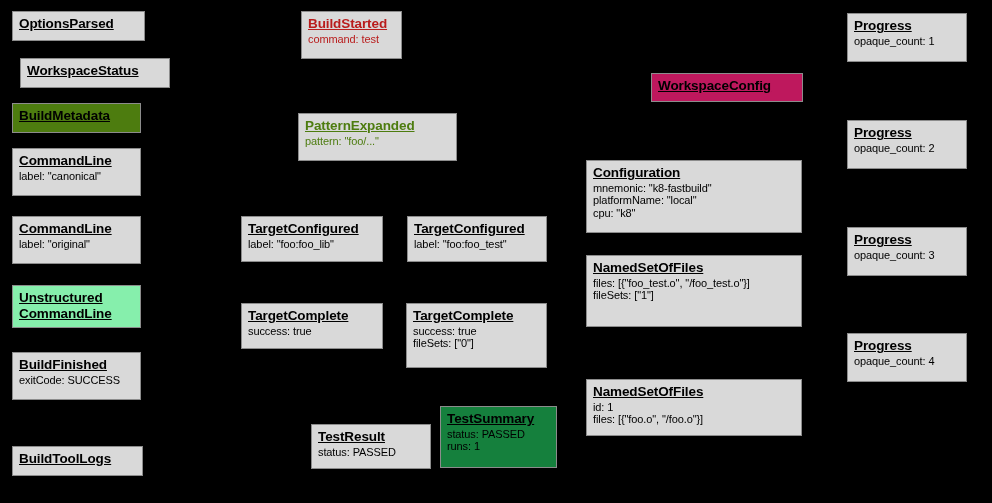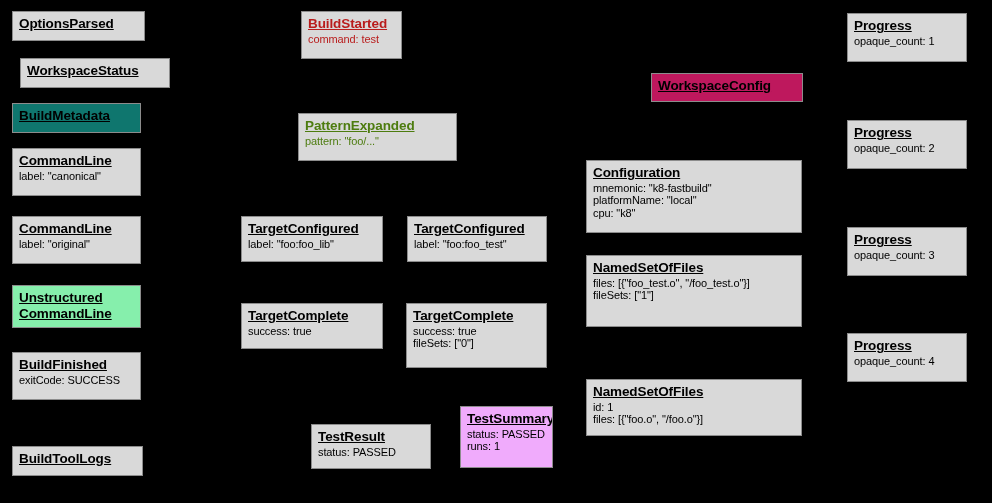--- a/index.html
+++ b/index.html
@@ -54,21 +54,21 @@
 </head>
 <body>
 
 <div id="canvas" style="background: rgb(0, 0, 0);">
     <div class="node title-only" style="left: 12px; top: 11px; width: 133px; height: 30px; background: rgb(217, 217, 217); border-color: rgb(140, 140, 140); color: rgb(0, 0, 0);">
       <span class="node-title">OptionsParsed</span>
     </div>
     <div class="node title-only" style="left: 12px; top: 58px; width: 150px; height: 30px; background: rgb(217, 217, 217); border-color: rgb(140, 140, 140); color: rgb(0, 0, 0); margin-left: 8px;">
       <span class="node-title">WorkspaceStatus</span>
     </div>
-    <div class="node title-only" style="left: 12px; top: 103px; width: 129px; height: 30px; background: #0f766e; border-color: rgb(140, 140, 140); color: rgb(0, 0, 0);">
+    <div class="node title-only" style="left: 12px; top: 103px; width: 129px; height: 30px; background: #4d7c0f; border-color: rgb(140, 140, 140); color: rgb(0, 0, 0);">
       <span class="node-title">BuildMetadata</span>
     </div>
     <div class="node" style="left: 12px; top: 148px; width: 129px; height: 48px; background: rgb(217, 217, 217); border-color: rgb(140, 140, 140); color: rgb(0, 0, 0);">
       <span class="node-title">CommandLine</span>
       <span class="node-fields">
         <span class="node-field">label: "canonical"</span>
       </span>
     </div>
     <div class="node" style="left: 12px; top: 216px; width: 129px; height: 48px; background: rgb(217, 217, 217); border-color: rgb(140, 140, 140); color: rgb(0, 0, 0);">
       <span class="node-title">CommandLine</span>
@@ -125,21 +125,21 @@
         <span class="node-field">success: true</span>
         <span class="node-field">fileSets: ["0"]</span>
       </span>
     </div>
     <div class="node" style="left: 311px; top: 424px; width: 120px; height: 45px; background: rgb(217, 217, 217); border-color: rgb(140, 140, 140); color: rgb(0, 0, 0);">
       <span class="node-title">TestResult</span>
       <span class="node-fields">
         <span class="node-field">status: PASSED</span>
       </span>
     </div>
-    <div class="node" style="left: 460px; top: 406px; width: 93px; height: 62px; background: #f0abfc; border-color: rgb(140, 140, 140); color: rgb(0, 0, 0);">
+    <div class="node" style="left: 440px; top: 406px; width: 117px; height: 62px; background: #15803d; border-color: rgb(140, 140, 140); color: rgb(0, 0, 0);">
       <span class="node-title">TestSummary</span>
       <span class="node-fields">
         <span class="node-field">status: PASSED</span>
         <span class="node-field">runs: 1</span>
       </span>
     </div>
     <div class="node title-only" style="left: 651px; top: 73px; width: 152px; height: 29px; background: #be185d; border-color: rgb(140, 140, 140); color: rgb(0, 0, 0);">
       <span class="node-title">WorkspaceConfig</span>
     </div>
     <div class="node" style="left: 586px; top: 160px; width: 216px; height: 73px; background: rgb(217, 217, 217); border-color: rgb(140, 140, 140); color: rgb(0, 0, 0);">

